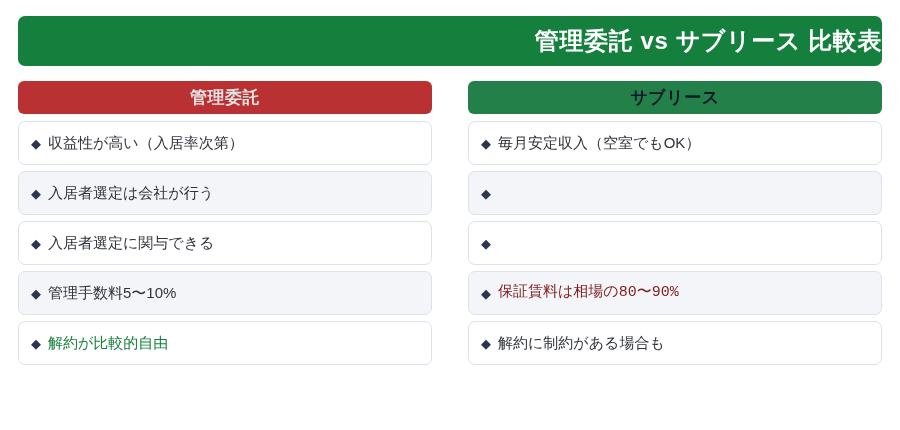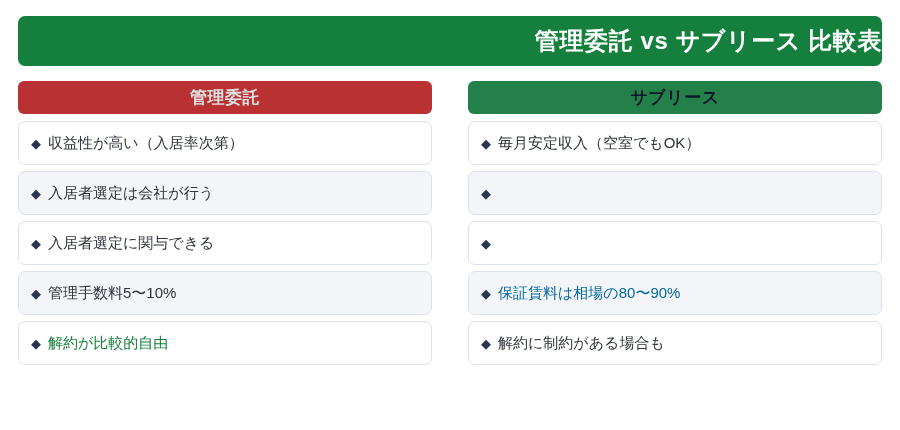--- a/index.html
+++ b/index.html
@@ -150,21 +150,21 @@
           <span class="row-text" style="color: rgb(48, 52, 59);">毎月安定収入（空室でもOK）</span>
         </div>
         <div class="row alt" style="border-color: rgb(221, 225, 236); background: rgb(244, 245, 249);">
           <span class="bullet" style="color: rgb(44, 54, 80);">◆</span>
         </div>
         <div class="row" style="border-color: rgb(221, 225, 236); background: rgb(255, 255, 255);">
           <span class="bullet" style="color: rgb(44, 54, 80);">◆</span>
         </div>
         <div class="row alt" style="border-color: rgb(221, 225, 236); background: rgb(244, 245, 249);">
           <span class="bullet" style="color: rgb(44, 54, 80);">◆</span>
-          <span class="row-text" style="color: #0369a1;">保証賃料は相場の80〜90%</span>
+          <span class="row-text" style="color: #7f1d1d; font-family: Liberation Mono, monospace;">保証賃料は相場の80〜90%</span>
         </div>
         <div class="row" style="border-color: rgb(221, 225, 236); background: rgb(255, 255, 255);">
           <span class="bullet" style="color: rgb(44, 54, 80);">◆</span>
           <span class="row-text" style="color: rgb(48, 52, 59);">解約に制約がある場合も</span>
         </div>
       </div>
     </div>
 
   </div>
 </div>

